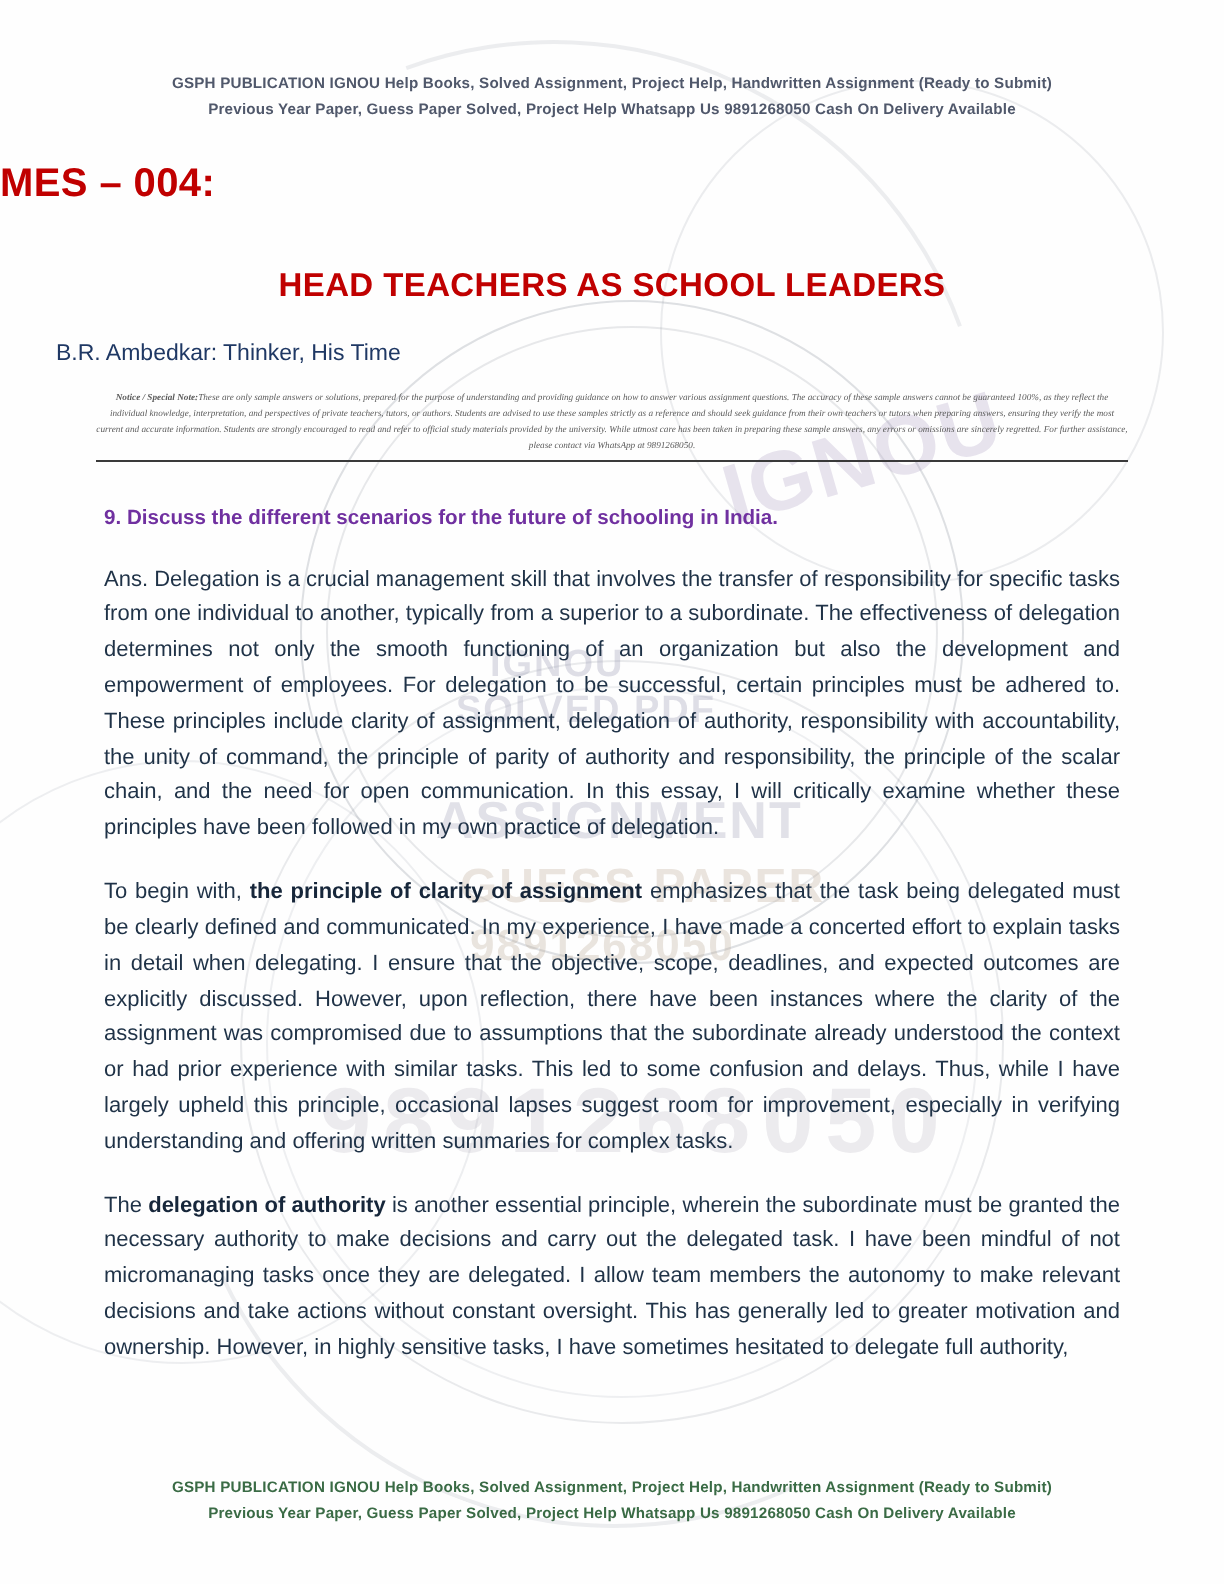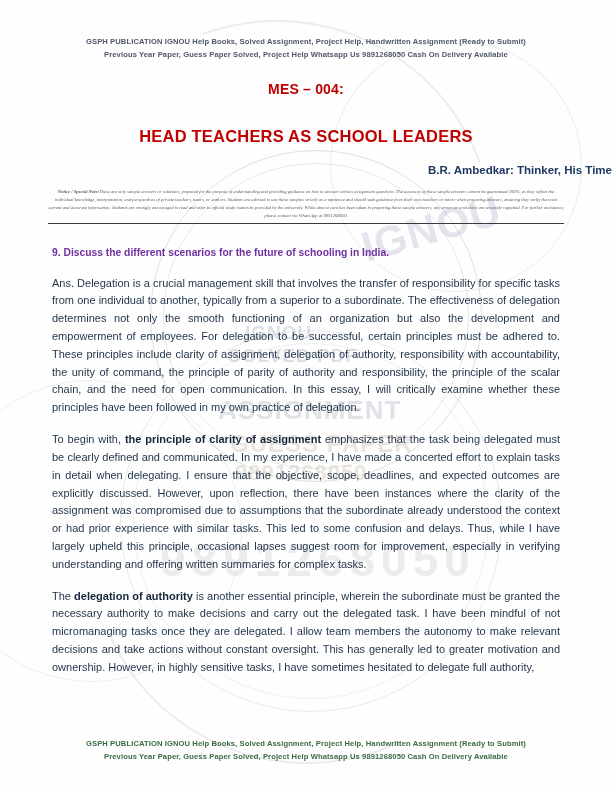--- a/index.html
+++ b/index.html
@@ -88,39 +88,39 @@
   }
   .header-line {
     font-size: 7.6px;
     font-weight: bold;
     color: #50586b;
     line-height: 1.65;
     letter-spacing: 0.1px;
   }
 
   .doc-title {
-    text-align: center;
+    text-align: left;
     color: #c00000;
     font-weight: bold;
-    font-size: 14px;
+    font-size: 20px;
     margin-top: 20px;
     letter-spacing: 0.2px;
   }
   .doc-subtitle {
     text-align: center;
     color: #c00000;
     font-weight: bold;
     font-size: 16.5px;
     margin-top: 30px;
     letter-spacing: 0.2px;
   }
   .doc-author {
-    text-align: right;
+    text-align: left;
     color: #1f3864;
-    font-weight: bold;
+    font-weight: normal;
     font-size: 11.5px;
     margin-top: 18px;
     padding-left: 28px;
   }
 
   .notice-box {
     margin: 12px 48px 0 48px;
     border-bottom: 1.1px solid #3a3a3a;
     padding-bottom: 3px;
   }

